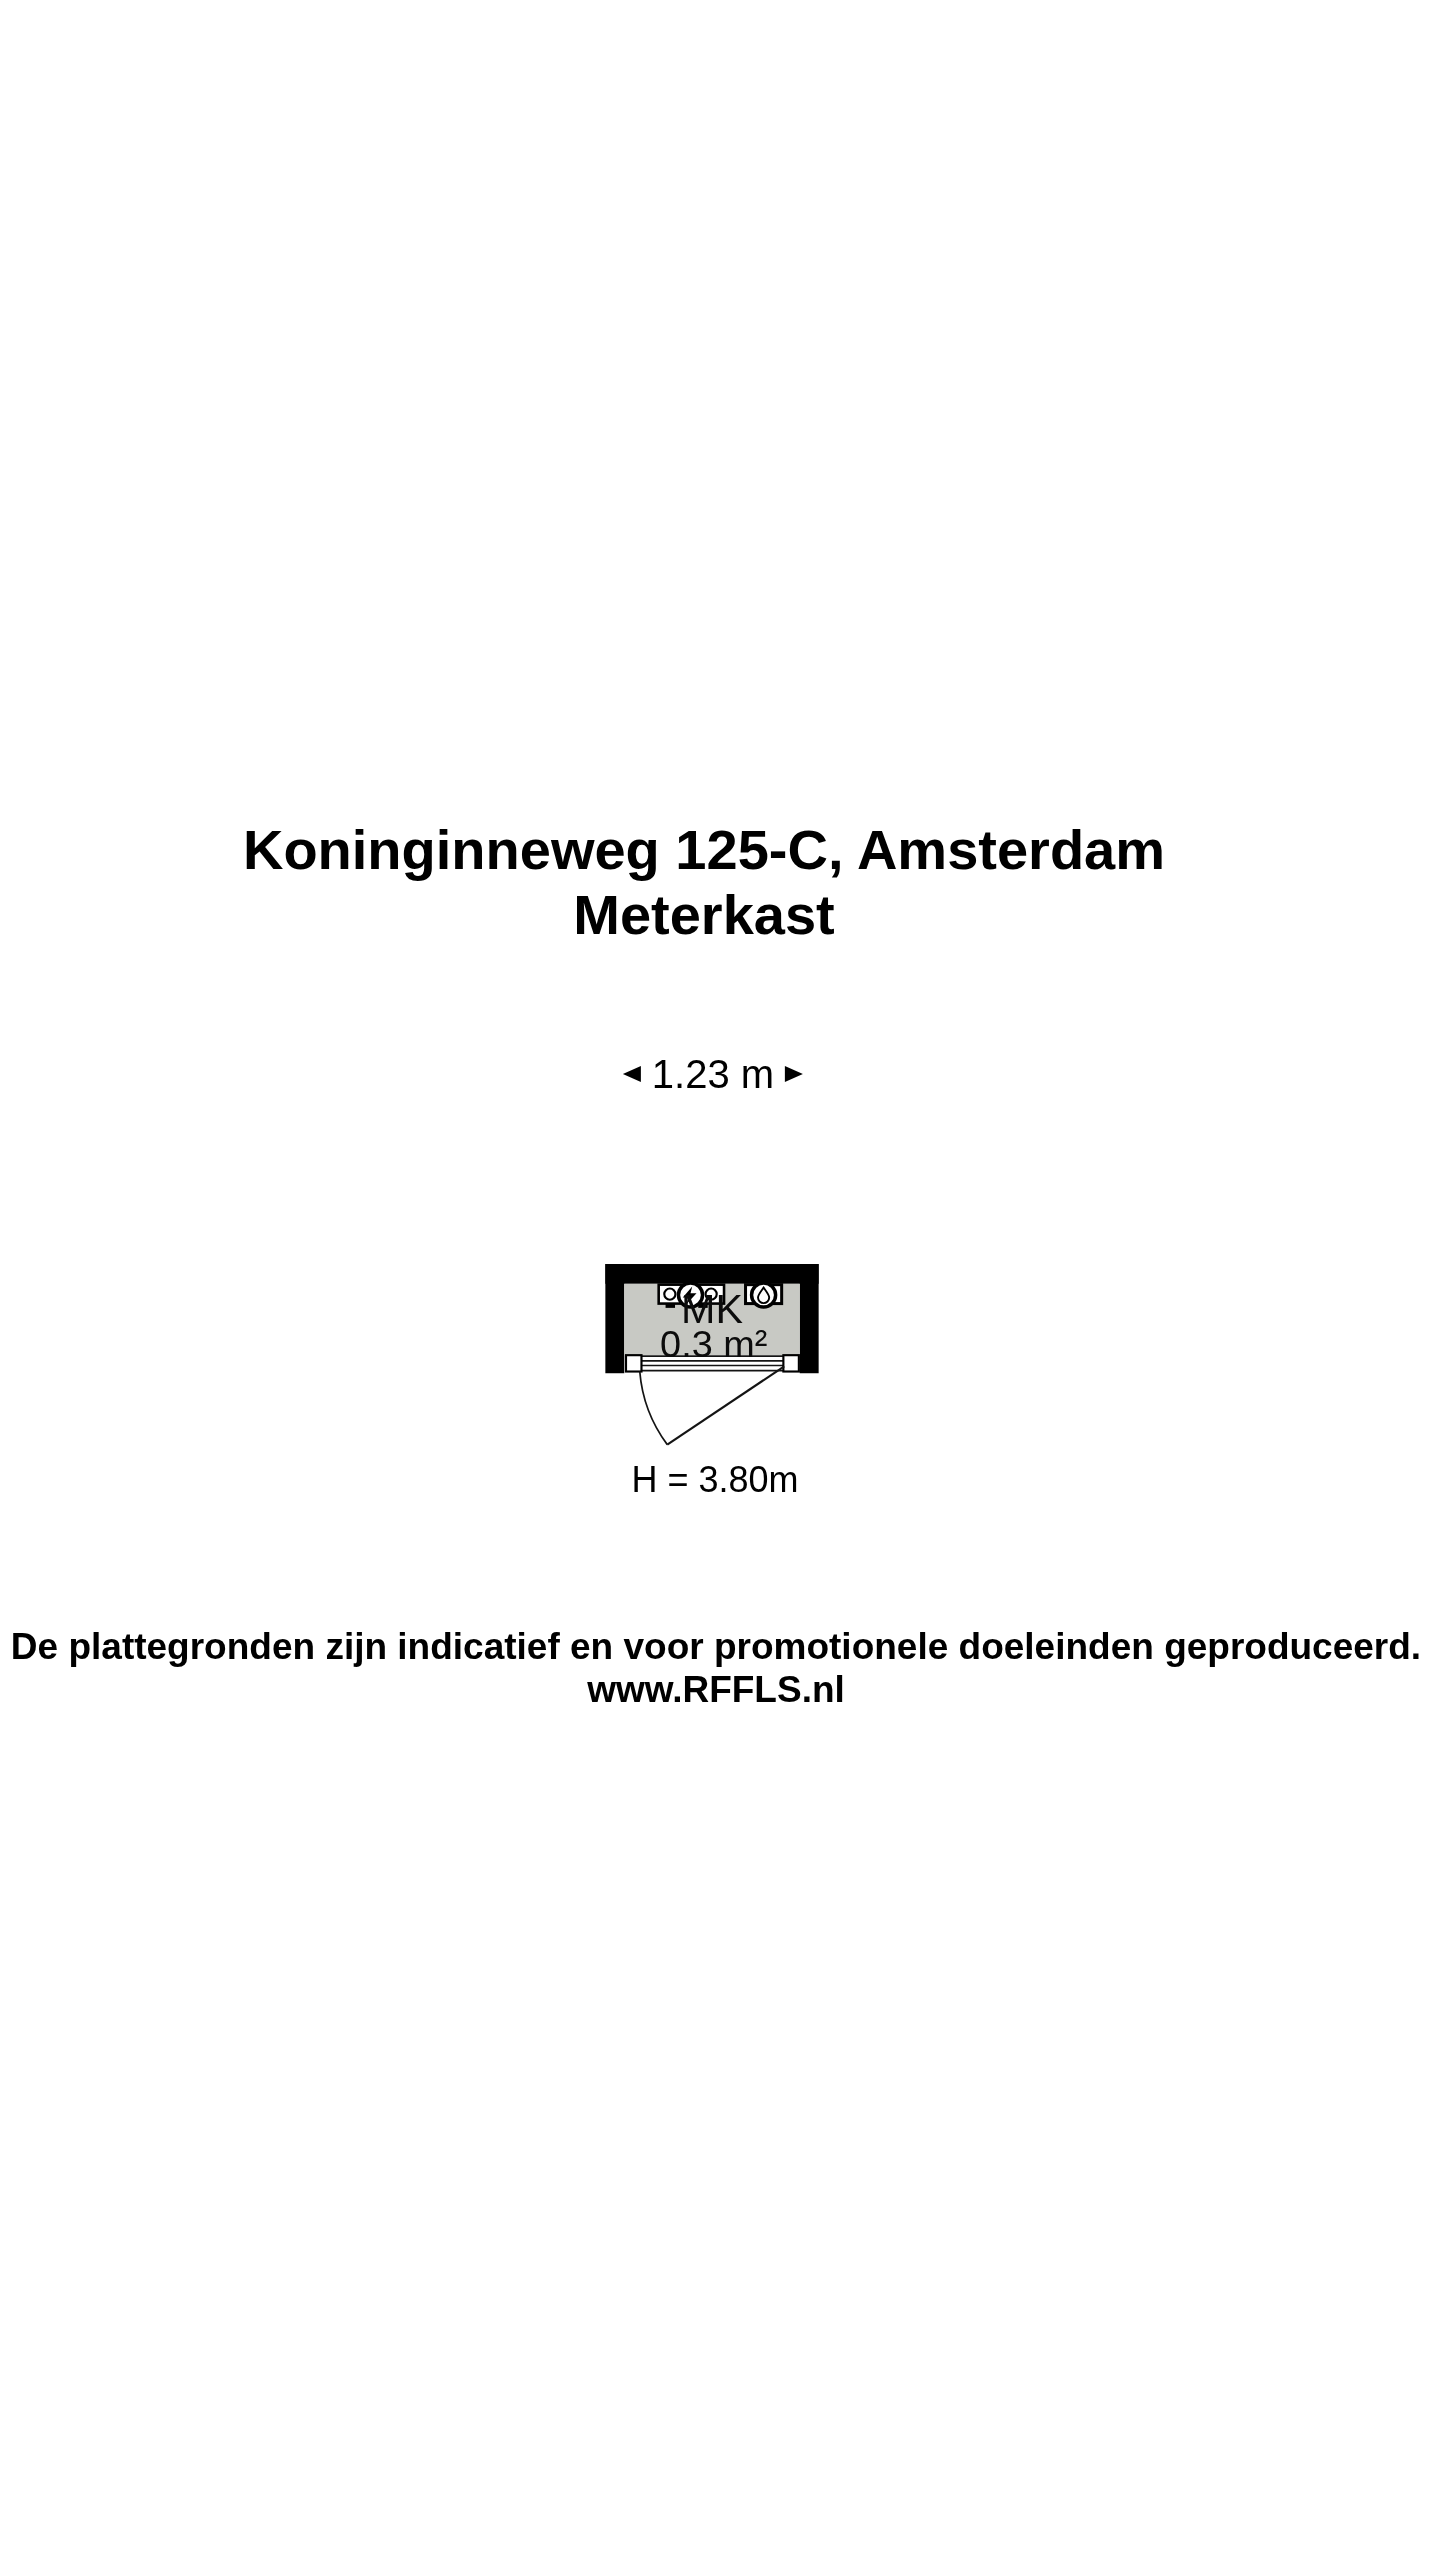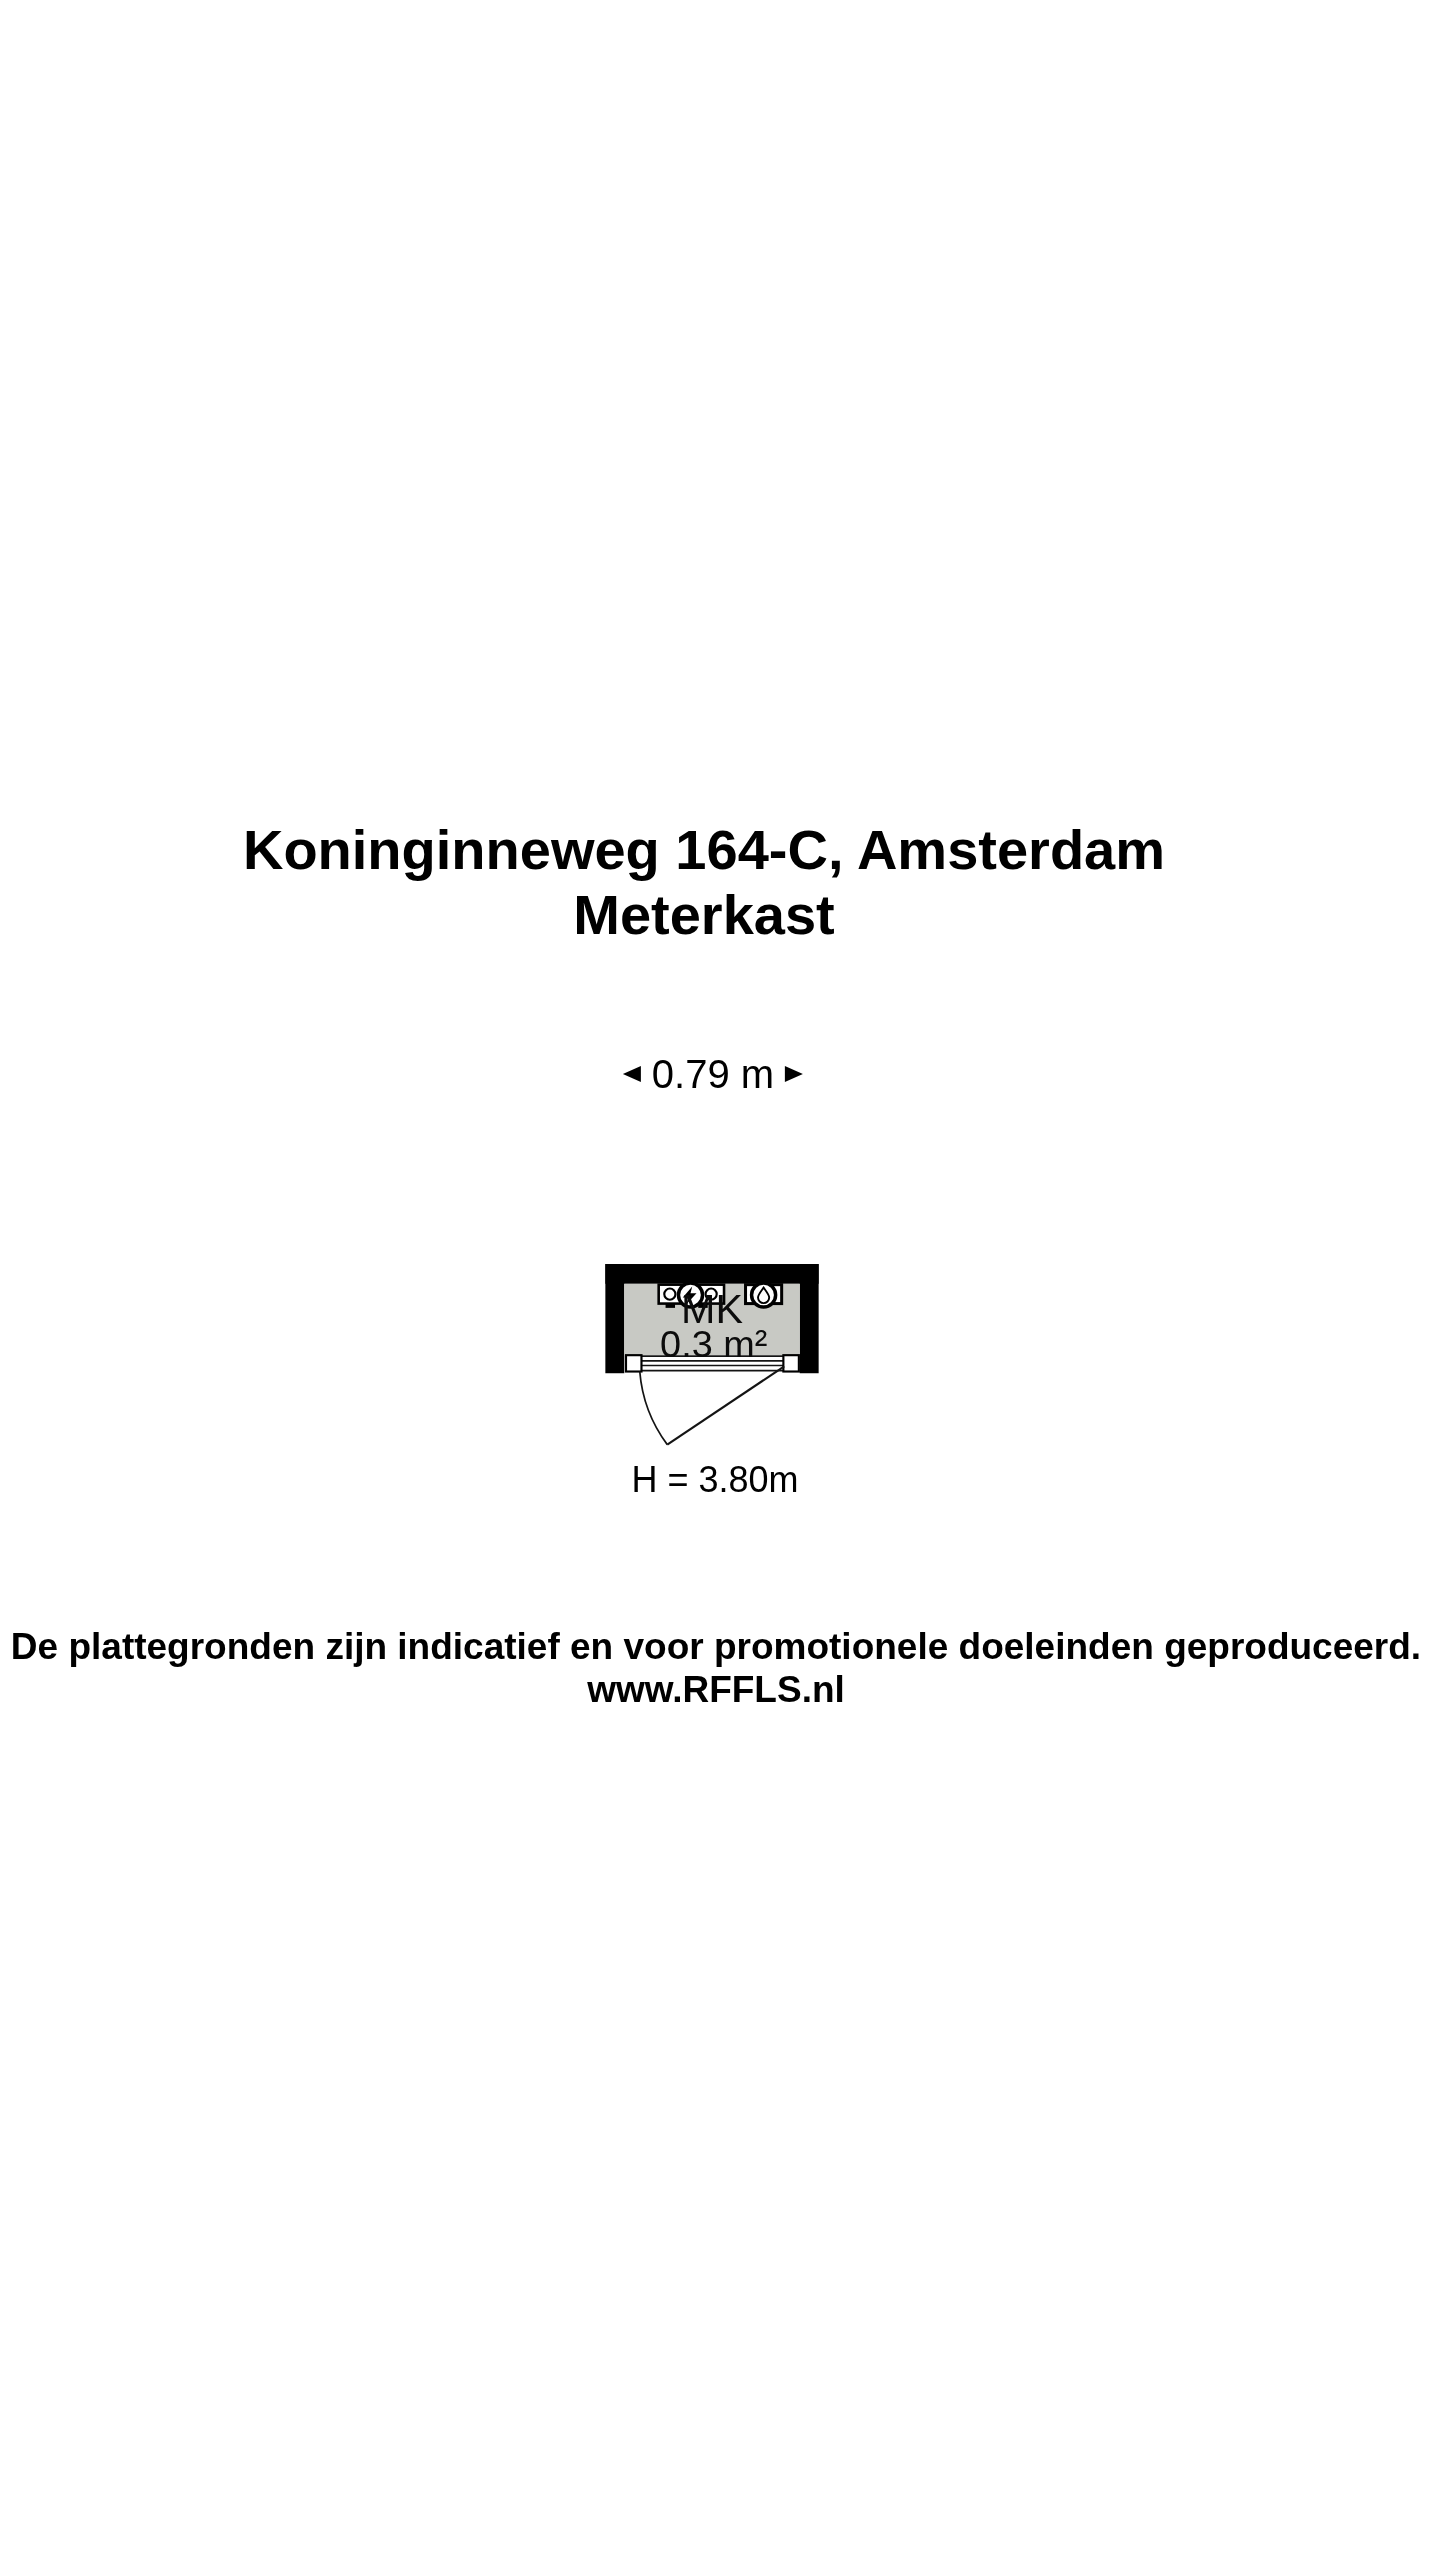--- a/index.html
+++ b/index.html
@@ -74,27 +74,27 @@
     line-height: 43px;
     text-align: center;
     white-space: nowrap;
     font-weight: bold;
   }
 </style>
 </head>
 <body>
 
 <div class="abs cx title">
-  <div>Koninginneweg 164-C, Amsterdam</div>
+  <div>Koninginneweg 125-C, Amsterdam</div>
   <div>Meterkast</div>
 </div>
 
 <div class="abs cx dim-row">
   <div class="tri tri-left"></div>
-  <div class="dim-label">0.79 m</div>
+  <div class="dim-label">1.23 m</div>
   <div class="tri tri-right"></div>
 </div>
 
 <svg class="abs plan-svg" width="222" height="215" viewBox="0 0 258 250">
 
   <g>
     <rect x="5" y="7" width="248" height="23" fill="#000000"></rect>
     <rect x="5" y="7" width="22" height="127" fill="#000000"></rect>
     <rect x="231" y="7" width="22" height="127" fill="#000000"></rect>
   </g>

